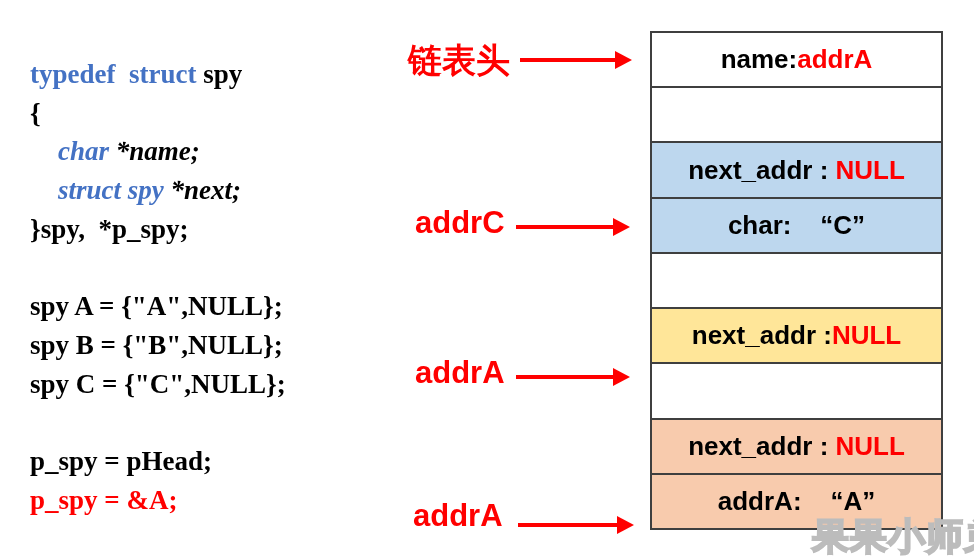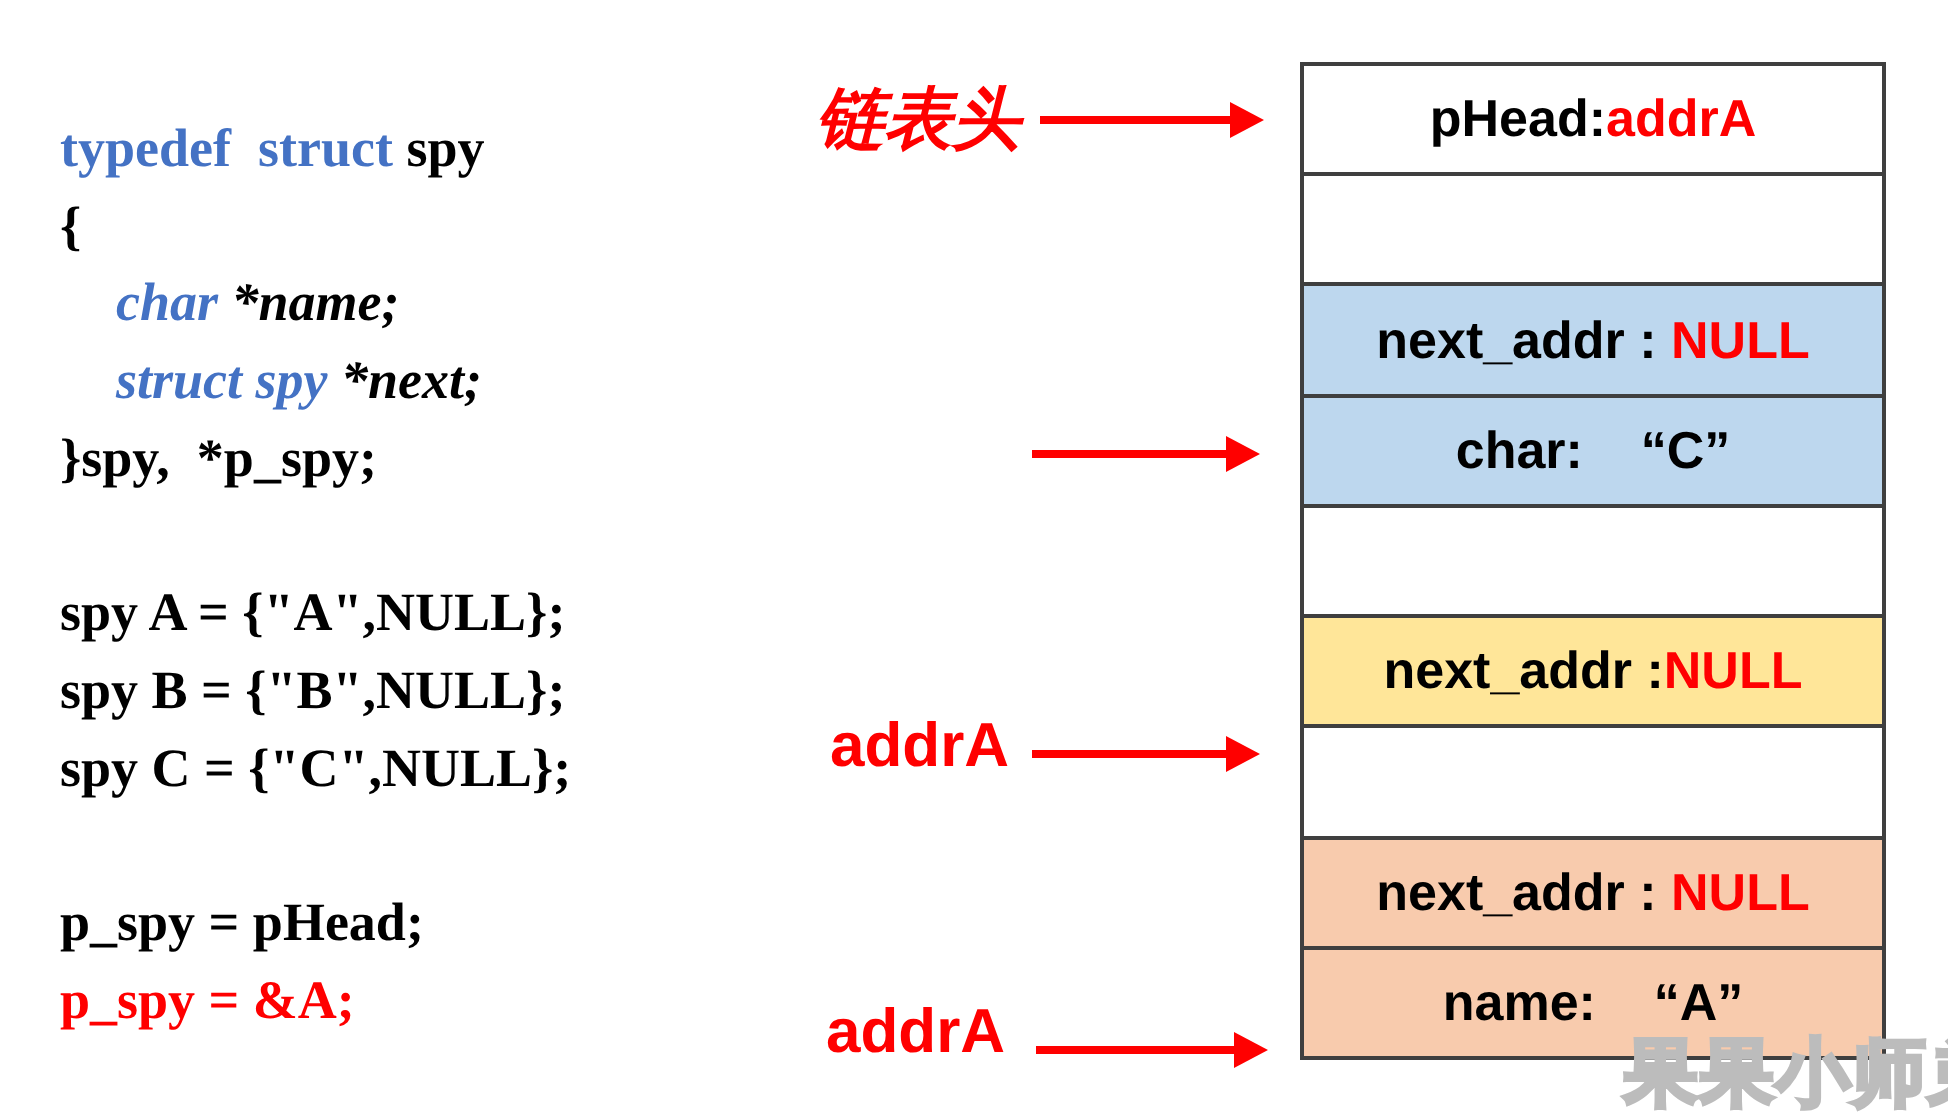--- a/index.html
+++ b/index.html
@@ -100,38 +100,39 @@
     white-space: nowrap;
   }
 </style>
 </head>
 <body>
 
 <div id="stage">
 
   <div class="code-block"><div class="code-line"><span class="seg-blue">typedef  struct </span><span class="seg-black">spy</span></div><div class="code-line"><span class="seg-black">{</span></div><div class="code-line indent"><span class="seg-blue">char </span><span class="seg-black">*name;</span></div><div class="code-line indent"><span class="seg-blue">struct spy </span><span class="seg-black">*next;</span></div><div class="code-line"><span class="seg-black">}spy,  *p_spy;</span></div><div class="code-line">&nbsp;</div><div class="code-line"><span class="seg-black">spy A = {"A",NULL};</span></div><div class="code-line"><span class="seg-black">spy B = {"B",NULL};</span></div><div class="code-line"><span class="seg-black">spy C = {"C",NULL};</span></div><div class="code-line">&nbsp;</div><div class="code-line"><span class="seg-black">p_spy = pHead;</span></div><div class="code-line"><span class="seg-red">p_spy = &amp;A;</span></div></div>
 
-  <div class="pointer-label cn" style="left:408px; top:42px;font-style:italic;">链表头</div>
+  <div class="pointer-label cn" style="left:408px; top:42px;">链表头</div>
   <div class="arrow" style="left:520px; top:58px; width:95px;"></div>
 
+  <div class="pointer-label" style="left:415px; top:206px;">addrC</div>
   <div class="arrow" style="left:516px; top:225px; width:97px;"></div>
 
   <div class="pointer-label" style="left:415px; top:356px;">addrA</div>
   <div class="arrow" style="left:516px; top:375px; width:97px;"></div>
 
   <div class="pointer-label" style="left:413px; top:499px;">addrA</div>
   <div class="arrow" style="left:518px; top:523px; width:99px;"></div>
 
   <div class="mem-table">
-      <div class="mem-row bg-white"><span class="seg-black">pHead:</span><span class="seg-red">addrA</span></div>
+      <div class="mem-row bg-white"><span class="seg-black">name:</span><span class="seg-red">addrA</span></div>
       <div class="mem-row bg-white"></div>
       <div class="mem-row bg-blue"><span class="seg-black">next_addr : </span><span class="seg-red">NULL</span></div>
       <div class="mem-row bg-blue"><span class="seg-black">char:    “C”</span></div>
       <div class="mem-row bg-white"></div>
       <div class="mem-row bg-yellow"><span class="seg-black">next_addr :</span><span class="seg-red">NULL</span></div>
       <div class="mem-row bg-white"></div>
       <div class="mem-row bg-orange"><span class="seg-black">next_addr : </span><span class="seg-red">NULL</span></div>
-      <div class="mem-row bg-orange"><span class="seg-black">name:    “A”</span></div>
+      <div class="mem-row bg-orange"><span class="seg-black">addrA:    “A”</span></div>
     </div>
 
   <div class="watermark">果果小师弟</div>
 
 </div>
 
 </body></html>

